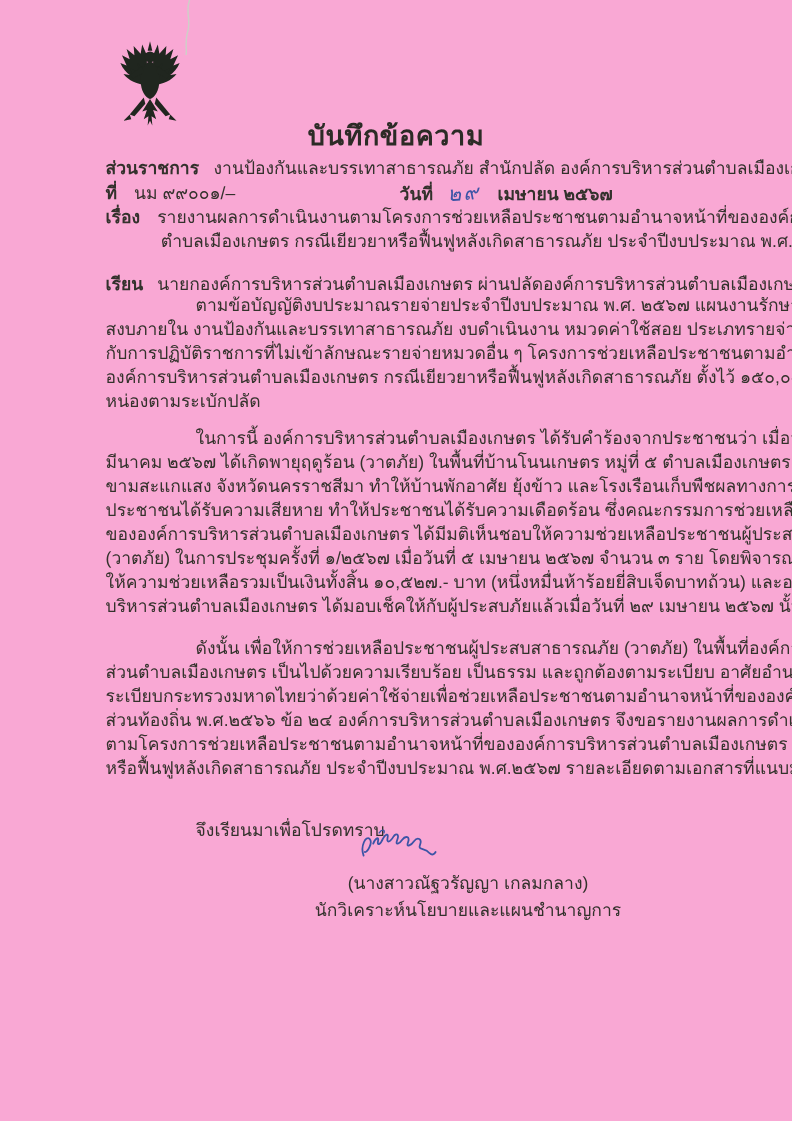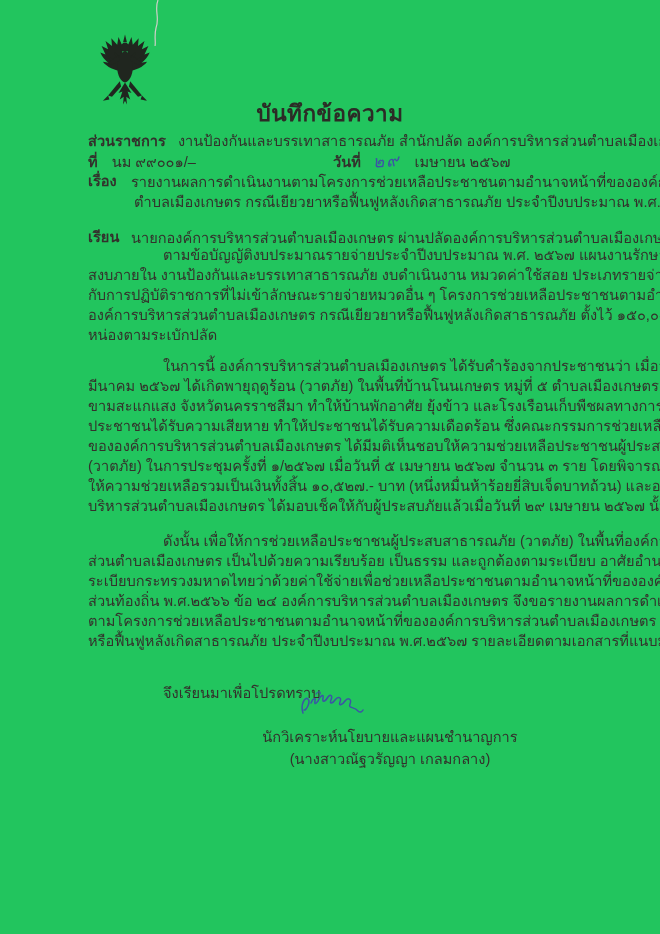--- a/index.html
+++ b/index.html
@@ -5,26 +5,26 @@
   html,body{margin:0;padding:0;}
   body{
     background:#ffffff;
     font-family:"Liberation Sans","DejaVu Sans",sans-serif;
     -webkit-font-smoothing:antialiased;
   }
   .page{
     position:relative;
     width:660px;height:934px;
     margin:0 auto;
-    background:#22c55e;
+    background:#f9a8d4;
     color:#33312c;
     overflow:hidden;
   }
   .abs{position:absolute;}
-  .b{font-weight:bold;font-family:Liberation Mono, monospace;}
+  .b{font-weight:bold;}
   .t15{font-size:14.6px;line-height:20px;}
   .title{
     left:0;right:0;top:95px;
     text-align:center;
     font-size:22.5px;font-weight:bold;
     letter-spacing:.5px;
     color:#2c2b26;
   }
   .hline{white-space:nowrap;}
   .para{left:88px;width:492px;}
@@ -88,21 +88,21 @@
     <span style="padding-left:8px;">งานป้องกันและบรรเทาสาธารณภัย  สำนักปลัด   องค์การบริหารส่วนตำบลเมืองเกษตร</span>
   </div>
 
   <div class="abs hline t15" style="left:88px;top:152px;">
     <span class="b">ที่</span>
     <span style="padding-left:10px;text-align:center;">นม ๙๙๐๐๑/–</span>
   </div>
   <div class="abs hline t15" style="left:333px;top:152px;">
     <span class="b">วันที่</span>
     <span class="pen handwritten-day" style="padding-left:8px;">๒๙</span>
-    <span style="padding-left:10px;">เมษายน  ๒๕๖๗</span>
+    <span style="padding-left:10px;font-weight:bold;">เมษายน  ๒๕๖๗</span>
   </div>
 
   <div class="abs b t15" style="left:88px;top:172px;text-align:right;">เรื่อง</div>
   <div class="abs hline t15" style="left:131px;top:172px;">รายงานผลการดำเนินงานตามโครงการช่วยเหลือประชาชนตามอำนาจหน้าที่ขององค์การบริหารส่วน</div>
   <div class="abs hline t15" style="left:134px;top:192px;">ตำบลเมืองเกษตร  กรณีเยียวยาหรือฟื้นฟูหลังเกิดสาธารณภัย  ประจำปีงบประมาณ  พ.ศ.๒๕๖๗</div>
 
   <div class="abs b t15" style="left:88px;top:228px;">เรียน</div>
   <div class="abs hline t15" style="left:131px;top:228px;">นายกองค์การบริหารส่วนตำบลเมืองเกษตร  ผ่านปลัดองค์การบริหารส่วนตำบลเมืองเกษตร</div>
 
   <div class="abs para" style="top:245px;">
@@ -139,18 +139,18 @@
     <path d="M7,25 C4,17 9,8 12,11 C15,14 10,23 8,22
              M15,15 C17,10 20,9 19,13 C18,17 21,16 23,11
              C25,7 28,6 27,10 C26,15 29,14 32,9
              C34,6 37,7 35,12 C33,17 37,15 39,12
              C42,8 46,9 44,14 C42,19 47,16 49,13
              C52,9 56,11 54,16 C52,21 58,18 62,23 C64,25 66,24 67,22" stroke="#3c54a6" stroke-width="1.5" fill="none" stroke-linecap="round"></path>
     <path d="M20,6 C22,3 25,3 24,6" stroke="#3c54a6" stroke-width="1.2" fill="none" stroke-linecap="round"></path>
   </svg>
 
   <div class="abs sigblock">
+    <div class="nm">(นางสาวณัฐวรัญญา  เกลมกลาง)</div>
     <div class="nm">นักวิเคราะห์นโยบายและแผนชำนาญการ</div>
-    <div class="nm">(นางสาวณัฐวรัญญา  เกลมกลาง)</div>
   </div>
 
 
 </div>
 
 </body></html>

